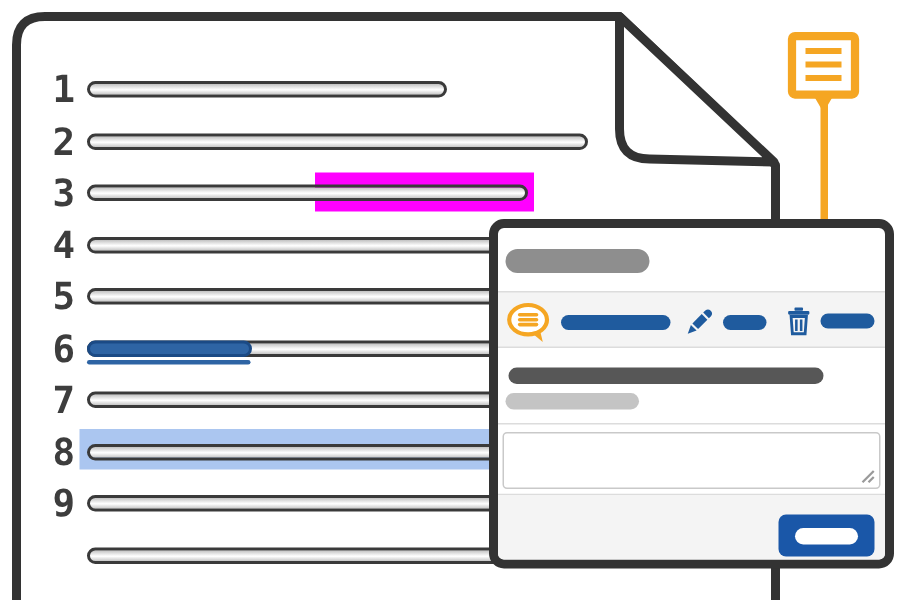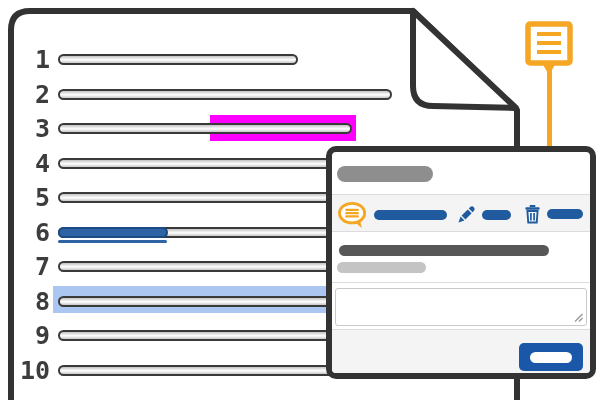--- a/index.html
+++ b/index.html
@@ -98,21 +98,20 @@
 
   <div class="line-number" style="top:254px;">7</div>
   <div class="line-pill" style="top:261px;width:334px;"></div>
 
   <div class="line-number" style="top:289px;">8</div>
   <div class="line-pill" style="top:296px;width:334px;"></div>
 
   <div class="line-number" style="top:323px;">9</div>
   <div class="line-pill" style="top:330px;width:334px;"></div>
 
-  <div class="line-number" style="top:358px;">10</div>
   <div class="line-pill" style="top:365px;width:334px;"></div>
 
   <div class="marker-stem"></div>
   <svg class="marker-svg" width="56" height="58" viewBox="0 0 56 58">
     <rect x="7" y="4" width="42" height="39" rx="2" fill="#ffffff" stroke="#f5a623" stroke-width="5.5"></rect>
     <g stroke="#f5a623" stroke-width="4">
       <line x1="16" y1="14" x2="40" y2="14"></line>
       <line x1="16" y1="23" x2="40" y2="23"></line>
       <line x1="16" y1="32" x2="40" y2="32"></line>
     </g>

